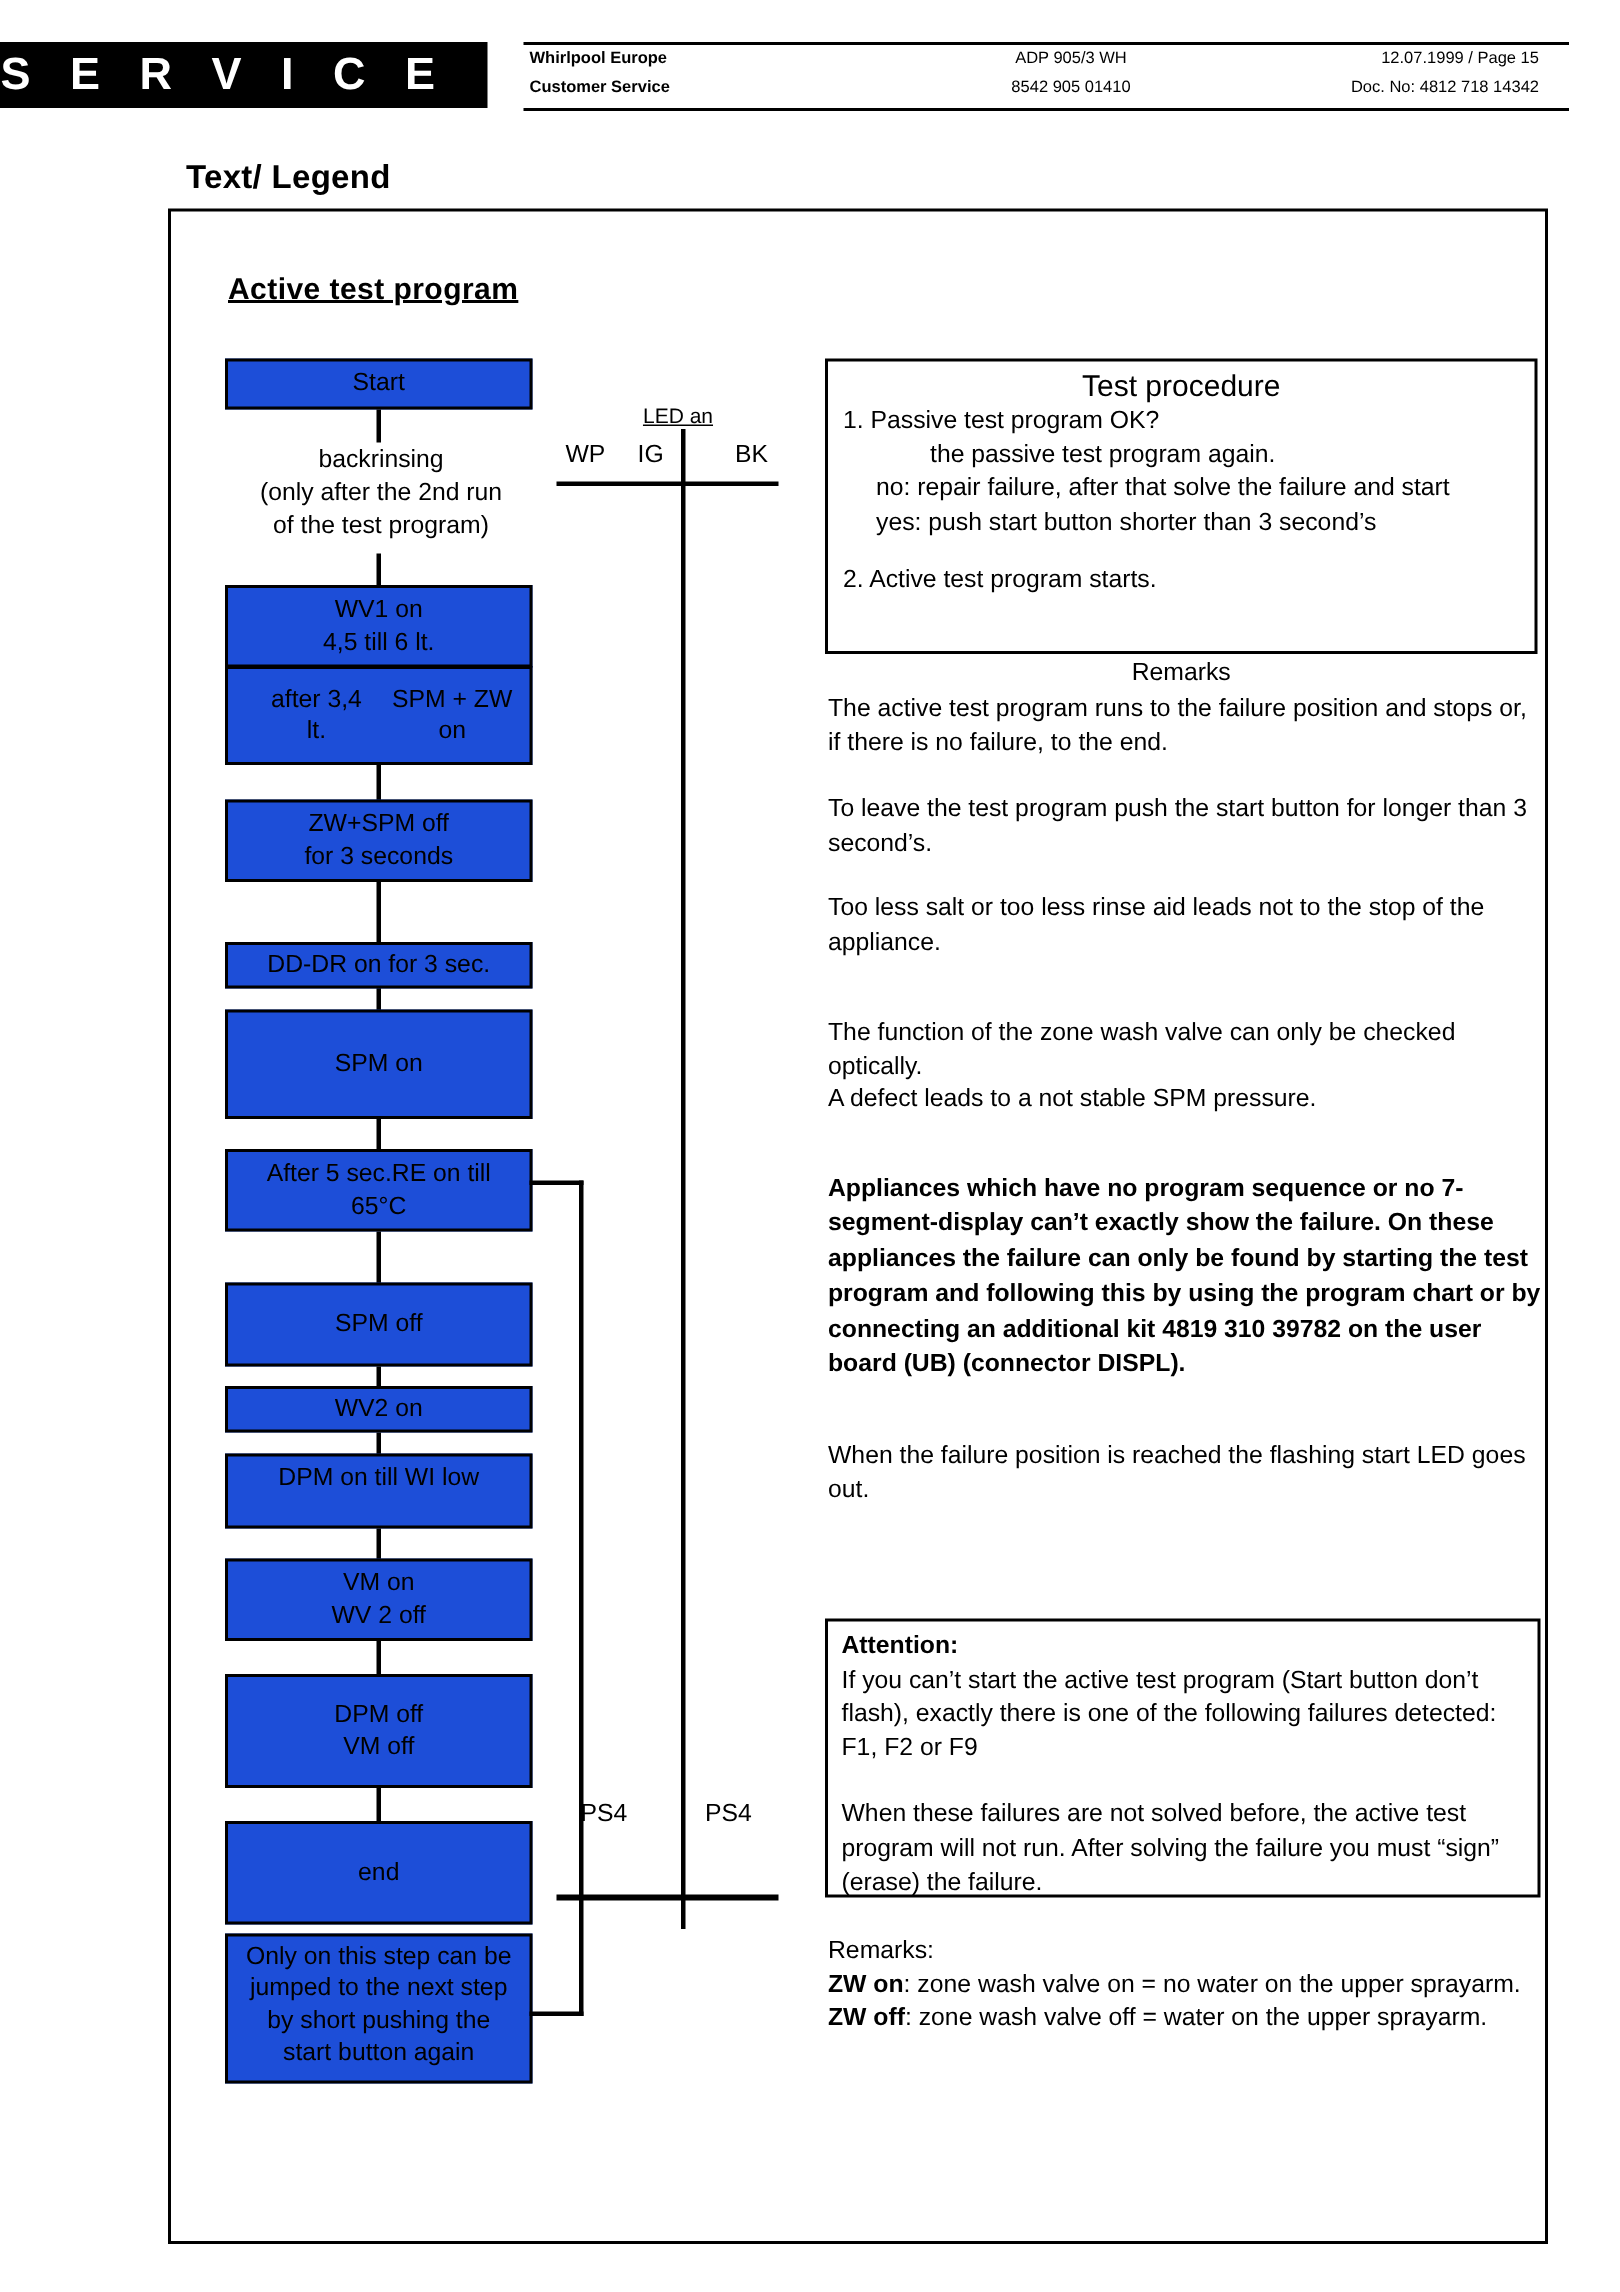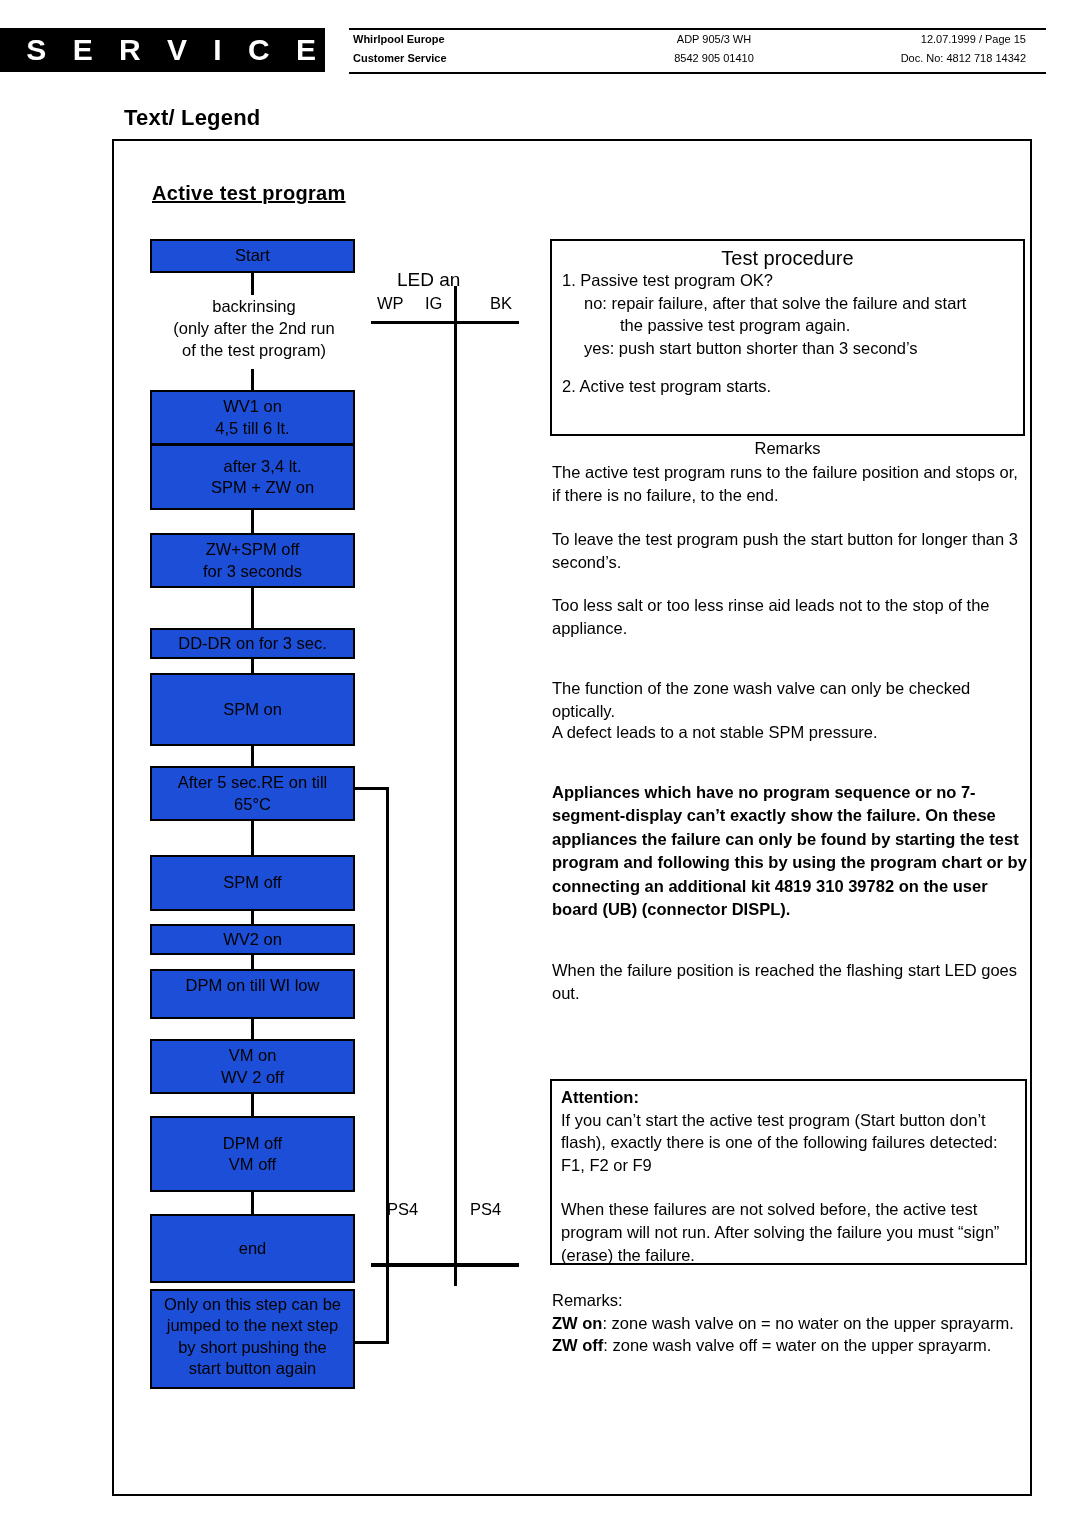--- a/index.html
+++ b/index.html
@@ -30,21 +30,21 @@
     top: 0;
     width: 325px;
     height: 44px;
     background: #000000;
     color: #ffffff;
     font-weight: bold;
     font-size: 30px;
     letter-spacing: 9px;
     text-align: right;
     line-height: 44px;
-    padding-right: 0;
+    padding-right: 26px;
     box-sizing: border-box;
   }
   #header-table {
     position: absolute;
     left: 349px;
     top: 0px;
     width: 697px;
     height: 46px;
     border-top: 2.5px solid #000;
     border-bottom: 2.5px solid #000;
@@ -141,21 +141,23 @@
     left: 255px;
     top: 0px;
     width: 160px;
     height: 1357px;
   }
   #led-title {
     position: absolute;
     left: 28px;
     top: 128px;
     width: 110px;
-    font-size: 19px;
+    text-align: center;
+    font-size: 14px;
+    text-decoration: underline;
   }
   .led-head {
     position: absolute;
     top: 153px;
     font-size: 16.5px;
   }
   #led-wp { left: 8px; }
   #led-ig { left: 56px; }
   #led-bk { left: 121px; }
   #led-rule {
@@ -289,21 +291,21 @@
       <div>(only after the 2nd run</div>
       <div>of the test program)</div>
     </div>
     <div class="fc-line" style="top:228px;height:22px;"></div>
 
     <div class="fc-box" style="top:249px;height:55px;flex-direction:column;">
       <span>WV1 on</span>
       <span>4,5 till 6 lt.</span>
     </div>
 
-    <div class="fc-box" style="top:303px;height:66px;flex-direction:column;padding-left:20px;">
+    <div class="fc-box" style="top:303px;height:66px;flex-direction:row;padding-left:20px;">
       <span>after 3,4 lt.</span>
       <span>SPM + ZW on</span>
     </div>
     <div class="fc-line" style="top:369px;height:24px;"></div>
 
     <div class="fc-box" style="top:392px;height:55px;flex-direction:column;">
       <span>ZW+SPM off</span>
       <span>for 3 seconds</span>
     </div>
     <div class="fc-line" style="top:447px;height:110px;"></div>
@@ -376,22 +378,22 @@
     <div class="ps4-label" id="ps4-left">PS4</div>
     <div class="ps4-label" id="ps4-right">PS4</div>
     <div id="led-bottom-rule"></div>
   </div>
 
   <div id="right-col">
 
     <div id="test-proc-box" class="framed-box">
       <div id="test-proc-title">Test procedure</div>
       <div class="tp-line tp-i1">1. Passive test program OK?</div>
+      <div class="tp-line tp-i3">the passive test program again.</div>
       <div class="tp-line tp-i2">no: repair failure, after that solve the failure and start</div>
-      <div class="tp-line tp-i3">the passive test program again.</div>
       <div class="tp-line tp-i2">yes: push start button shorter than 3 second’s</div>
       <div class="tp-gap"></div>
       <div class="tp-line tp-i1">2. Active test program starts.</div>
     </div>
 
     <div id="remarks-title">Remarks</div>
 
     <div class="para" style="top:320px;">The active test program runs to the failure position and stops or, if there is no failure, to the end.</div>
     <div class="para" style="top:387px;">To leave the test program push the start button for longer than 3 second’s.</div>
     <div class="para" style="top:453px;">Too less salt or too less rinse aid leads not to the stop of the appliance.</div>

